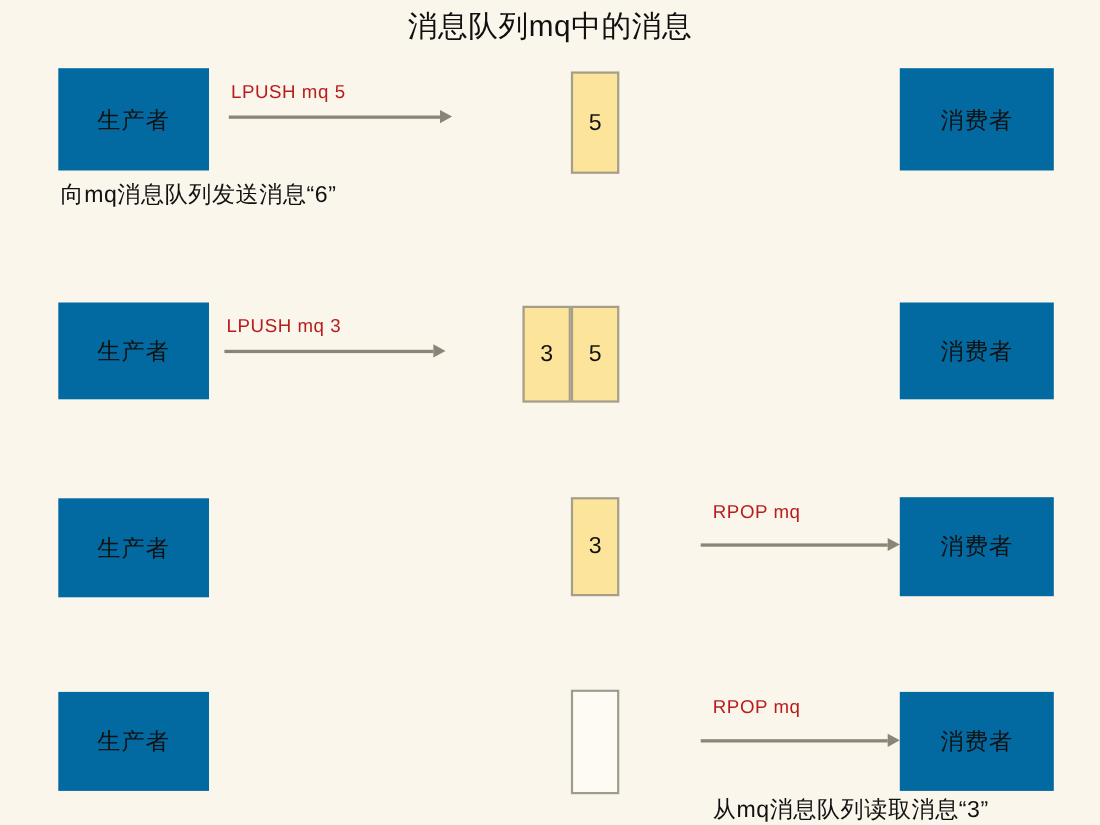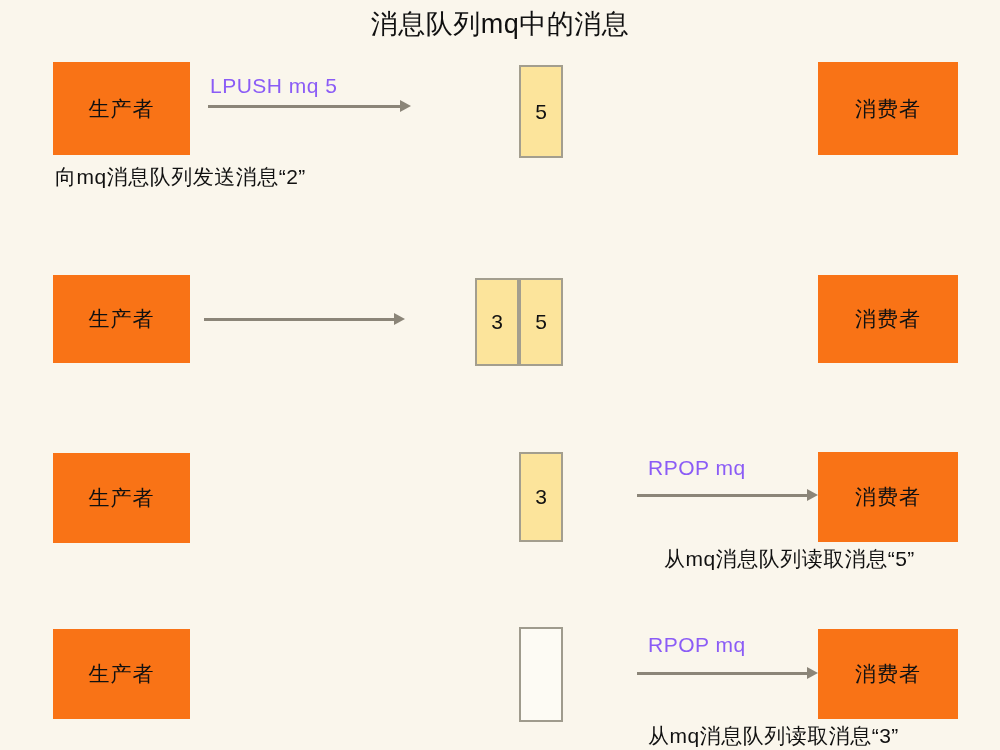--- a/index.html
+++ b/index.html
@@ -30,21 +30,21 @@
     font-size: 27px;
     letter-spacing: 0.5px;
     color: #101010;
   }
 
   
   .abs { position: absolute; }
 
   
   .actor {
-    background: #f97316;
+    background: #0369a1;
     display: flex;
     align-items: center;
     justify-content: center;
     font-size: 21px;
     color: #111;
     letter-spacing: 1px;
   }
 
   
   .qcell {
@@ -73,22 +73,22 @@
     position: absolute;
     width: 0;
     height: 0;
     border-top: 6px solid transparent;
     border-bottom: 6px solid transparent;
     border-left: 11px solid #8b8578;
   }
 
   .arrow-label {
     position: absolute;
-    font-size: 21px;
-    color: #8b5cf6;
+    font-size: 17px;
+    color: #b91c1c;
     white-space: nowrap;
     letter-spacing: 0.5px;
   }
 
   .caption {
     position: absolute;
     font-size: 21px;
     color: #111;
     white-space: nowrap;
     letter-spacing: 0.5px;
@@ -108,26 +108,27 @@
   <div class="arrow-label" style="left:210px; top:74px;">LPUSH mq 5</div>
   <div class="arrow-line" style="left:208px; top:105px; width:192px;"></div>
   <div class="arrow-head" style="left:400px; top:100px;"></div>
 
   <div class="qcell" style="left:519px; top:65px; width:44px; height:93px;">5</div>
 
   <div class="actor abs" style="left:818px; top:62px; width:140px; height:93px;">
     <span>消费者</span>
   </div>
 
-  <div class="caption" style="left:55px; top:163px;">向mq消息队列发送消息“2”</div>
+  <div class="caption" style="left:55px; top:163px;">向mq消息队列发送消息“6”</div>
 
   <div class="actor abs" style="left:53px; top:275px; width:137px; height:88px;">
     <span>生产者</span>
   </div>
 
+  <div class="arrow-label" style="left:206px; top:287px;">LPUSH mq 3</div>
   <div class="arrow-line" style="left:204px; top:318px; width:190px;"></div>
   <div class="arrow-head" style="left:394px; top:313px;"></div>
 
   <div class="qcell" style="left:475px; top:278px; width:44px; height:88px;">3</div>
   <div class="qcell" style="left:519px; top:278px; width:44px; height:88px;">5</div>
 
   <div class="actor abs" style="left:818px; top:275px; width:140px; height:88px;">
     <span>消费者</span>
   </div>
 
@@ -139,21 +140,20 @@
   <div class="qcell" style="left:519px; top:452px; width:44px; height:90px;">3</div>
 
   <div class="arrow-label" style="left:648px; top:456px;">RPOP mq</div>
   <div class="arrow-line" style="left:637px; top:494px; width:170px;"></div>
   <div class="arrow-head" style="left:807px; top:489px;"></div>
 
   <div class="actor abs" style="left:818px; top:452px; width:140px; height:90px;">
     <span>消费者</span>
   </div>
 
-  <div class="caption" style="left:664px; top:545px;">从mq消息队列读取消息“5”</div>
 
   <div class="actor abs" style="left:53px; top:629px; width:137px; height:90px;">
     <span>生产者</span>
   </div>
 
   <div class="qcell empty" style="left:519px; top:627px; width:44px; height:95px;"></div>
 
   <div class="arrow-label" style="left:648px; top:633px;">RPOP mq</div>
   <div class="arrow-line" style="left:637px; top:672px; width:170px;"></div>
   <div class="arrow-head" style="left:807px; top:667px;"></div>

